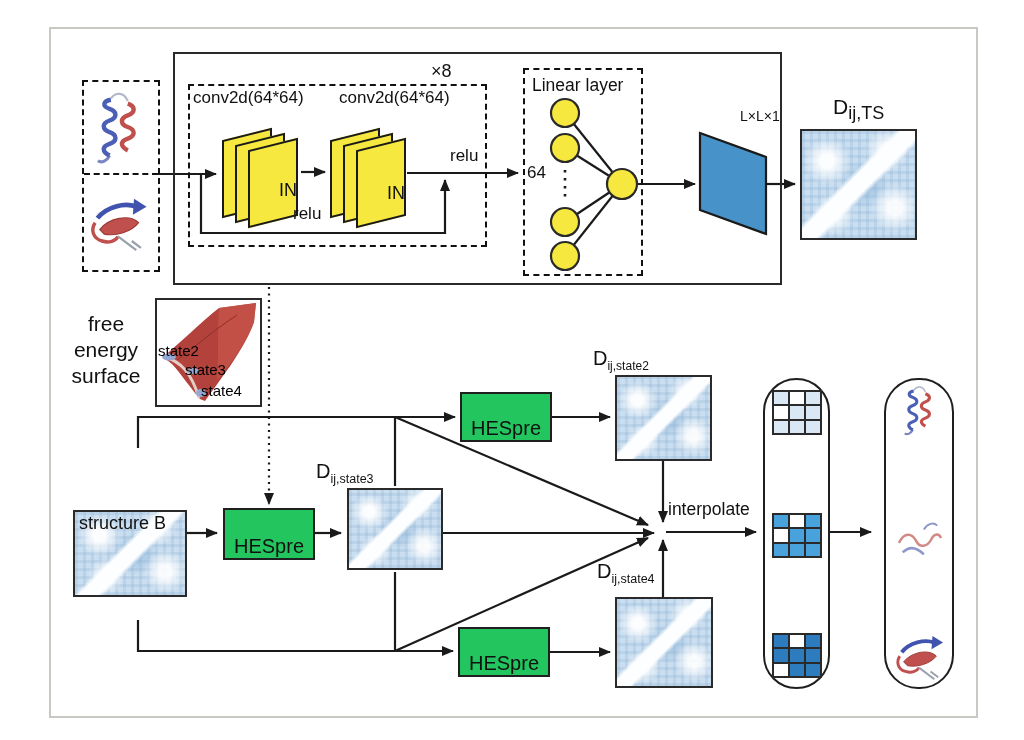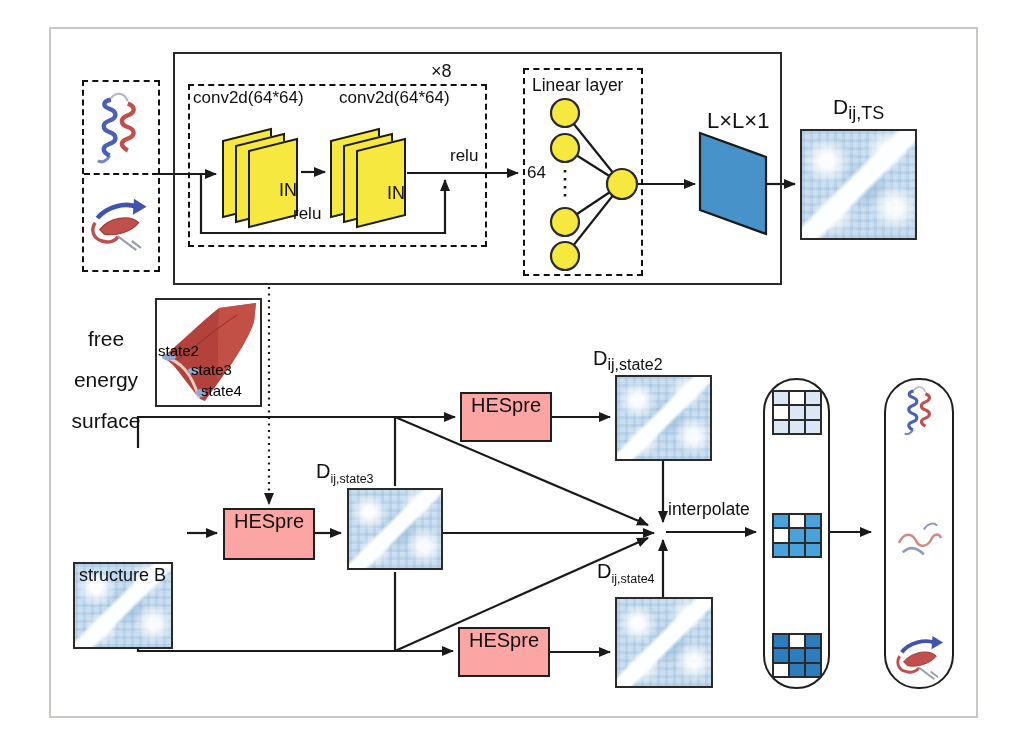--- a/index.html
+++ b/index.html
@@ -3,43 +3,43 @@
 <meta charset="utf-8">
 <style>
   html,body{margin:0;padding:0;background:#fff;}
   #canvas{position:relative;width:1024px;height:740px;background:#fff;overflow:hidden;
           font-family:"Liberation Sans",sans-serif;color:#111;}
   #frame{position:absolute;left:49px;top:27px;width:925px;height:687px;border:2px solid #c9c9c3;background:#fff;}
   #wires{position:absolute;left:0;top:0;width:1024px;height:740px;}
   .lbl{position:absolute;font-size:17px;line-height:1.1;white-space:nowrap;color:#111;}
   .dash{position:absolute;border:2.3px dashed #111;background:transparent;box-sizing:border-box;}
   .solidbox{position:absolute;border:2.4px solid #2a2a2a;background:transparent;box-sizing:border-box;}
-  .hbox{position:absolute;border:2.3px solid #1f1f1f;background:#fca5a5;box-sizing:border-box;
-        display:flex;align-items:flex-start;justify-content:center;font-size:20px;}
+  .hbox{position:absolute;border:2.3px solid #1f1f1f;background:#22c55e;box-sizing:border-box;
+        display:flex;align-items:flex-end;justify-content:center;font-size:20px;}
   .clayer{position:absolute;width:50px;height:78px;background:#f6e83e;border:2.2px solid #1a1a1a;
           transform:skewY(-14deg);box-sizing:border-box;}
   .mat{position:absolute;border:2.2px solid #2a2a2a;box-sizing:border-box;background-color:#c9def0;
     background-image:
       linear-gradient(135deg, rgba(255,255,255,0) 42%, #fdfeff 45%, #fdfeff 55%, rgba(255,255,255,0) 58%),
       radial-gradient(circle at 22% 28%, rgba(255,255,255,.95) 0 6%, rgba(255,255,255,0) 20%),
       radial-gradient(circle at 75% 18%, rgba(255,255,255,.85) 0 5%, rgba(255,255,255,0) 18%),
       radial-gradient(circle at 82% 72%, rgba(255,255,255,.9) 0 6%, rgba(255,255,255,0) 20%),
       radial-gradient(circle at 28% 78%, rgba(255,255,255,.85) 0 5%, rgba(255,255,255,0) 18%),
       radial-gradient(circle at 55% 50%, rgba(140,180,215,.5) 0 10%, rgba(140,180,215,0) 30%),
       repeating-linear-gradient(90deg, rgba(120,160,200,.18) 0 3px, rgba(0,0,0,0) 3px 8px),
       repeating-linear-gradient(0deg, rgba(120,160,200,.18) 0 3px, rgba(0,0,0,0) 3px 8px);}
   .matlab{position:absolute;left:4px;top:1px;font-size:18px;color:#111;}
   .dlab{position:absolute;font-size:21px;white-space:nowrap;}
   .dlab sub{font-size:18px;}
   .pill{position:absolute;border:2.4px solid #1f1f1f;border-radius:34px;background:#fff;box-sizing:border-box;}
   .g3{position:absolute;display:grid;grid-template-columns:repeat(3,1fr);grid-template-rows:repeat(3,1fr);
       gap:2px;background:#2a2a2a;border:2px solid #2a2a2a;width:50px;height:45px;box-sizing:border-box;}
   .icon{position:absolute;}
   .fes-caption{position:absolute;left:58px;top:311px;width:96px;text-align:center;font-size:21px;line-height:26px;}
-  .fes-caption span{display:block;margin-top:15px;}
+  .fes-caption span{display:block;}
   .statelbl{position:absolute;font-size:15px;color:#000;}
 </style>
 </head>
 <body>
 
 <div id="canvas">
   <div id="frame"></div>
 
   <svg width="0" height="0" style="position:absolute">
     <defs>
@@ -161,21 +161,21 @@
   <div class="clayer" style="left:356px;top:144px"></div>
   <div class="lbl" style="left:387px;top:184px;font-size:18px">IN</div>
 
   <div class="lbl" style="left:293px;top:205px">relu</div>
   <div class="lbl" style="left:450px;top:147px">relu</div>
 
   <div class="dash" style="left:523px;top:68px;width:120px;height:208px"></div>
   <div class="lbl" style="left:532px;top:76px;font-size:17.5px">Linear layer</div>
   <div class="lbl" style="left:527px;top:164px">64</div>
 
-  <div class="lbl" style="left:707px;top:109px;font-size:22px">L×L×1</div>
+  <div class="lbl" style="left:740px;top:109px;font-size:14px">L×L×1</div>
 
   <div class="mat" style="left:800px;top:129px;width:117px;height:111px"></div>
   <div class="dlab" style="left:833px;top:95px"><span>D</span><sub>ij,TS</sub></div>
 
   <div class="fes-caption">
     <span>free</span>
     <span>energy</span>
     <span>surface</span>
   </div>
   <div class="solidbox" style="left:155px;top:298px;width:107px;height:109px;background:#fff">
@@ -183,39 +183,39 @@
       <path d="M6,57 C22,44 44,22 62,8 L99,3 L97,22 C88,48 66,76 48,101 L43,99 C32,86 24,74 15,64 Z" fill="#b2423b"></path>
       <path d="M62,8 L99,3 L97,22 C90,42 75,62 60,80 C62,55 60,30 62,8 Z" fill="#c4524a" opacity="0.85"></path>
       <path d="M20,60 C40,45 60,28 80,15" stroke="#8d2f2c" stroke-width="1" fill="none"></path>
       <path d="M8,57 C24,62 34,72 42,98" stroke="#e5cdc6" stroke-width="3" fill="none"></path>
       <ellipse cx="12" cy="57" rx="7" ry="3.5" fill="#93a9d4"></ellipse>
       <ellipse cx="36" cy="71" rx="6" ry="3" fill="#93a9d4"></ellipse>
       <ellipse cx="44" cy="93" rx="5" ry="4" fill="#93a9d4"></ellipse>
     </svg>
   </div>
   <div class="statelbl" style="left:158px;top:342px">state2</div>
-  <div class="statelbl" style="left:191px;top:361px">state3</div>
+  <div class="statelbl" style="left:185px;top:361px">state3</div>
   <div class="statelbl" style="left:201px;top:382px">state4</div>
 
-  <div class="mat" style="left:73px;top:562px;width:100px;height:87px">
+  <div class="mat" style="left:73px;top:510px;width:114px;height:87px">
     <span class="matlab">structure B</span>
   </div>
 
   <div class="hbox" style="left:460px;top:392px;width:92px;height:50px">
       <span>HESpre</span>
     </div>
   <div class="hbox" style="left:223px;top:508px;width:92px;height:52px">
       <span>HESpre</span>
     </div>
   <div class="hbox" style="left:458px;top:627px;width:92px;height:50px">
       <span>HESpre</span>
     </div>
 
   <div class="mat" style="left:615px;top:375px;width:97px;height:86px"></div>
-  <div class="dlab" style="left:593px;top:347px;font-size:20px"><span>D</span><sub style="font-size:16px">ij,state2</sub></div>
+  <div class="dlab" style="left:593px;top:347px;font-size:20px"><span>D</span><sub style="font-size:12px">ij,state2</sub></div>
 
   <div class="mat" style="left:347px;top:488px;width:96px;height:82px"></div>
   <div class="dlab" style="left:316px;top:460px;font-size:20px"><span>D</span><sub style="font-size:12.5px">ij,state3</sub></div>
 
   <div class="mat" style="left:615px;top:597px;width:98px;height:91px"></div>
   <div class="dlab" style="left:597px;top:560px;font-size:20px"><span>D</span><sub style="font-size:12.5px">ij,state4</sub></div>
 
   <div class="lbl" style="left:668px;top:500px;font-size:17.5px">interpolate</div>
 
   <div class="pill" style="left:763px;top:378px;width:67px;height:311px"></div>

